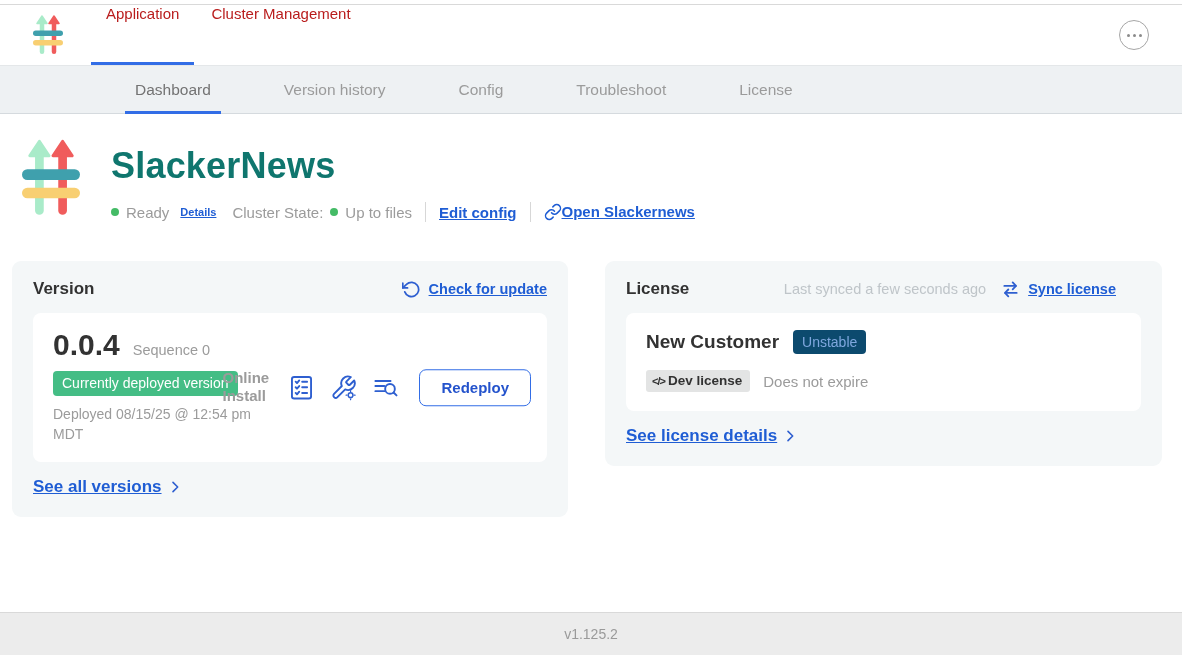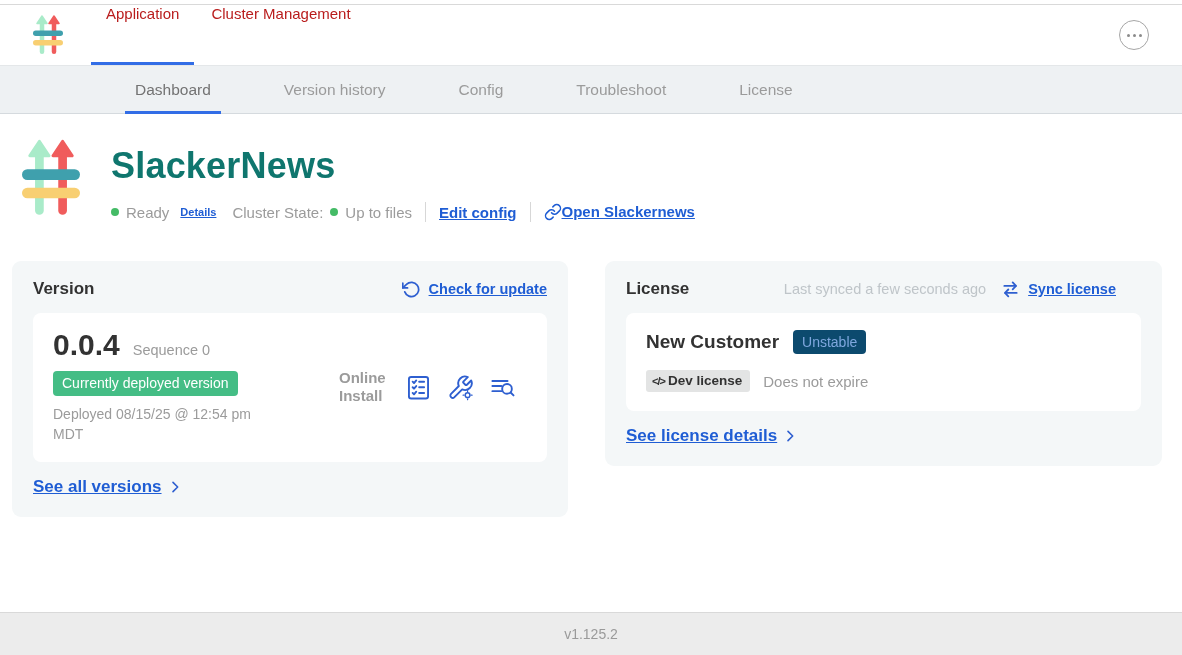--- a/index.html
+++ b/index.html
@@ -226,20 +226,21 @@
           </span>
           <span class="icon-btn">
             <svg width="27" height="27" viewBox="0 0 24 24" fill="none" stroke="#2e5fd0" stroke-width="1.7" stroke-linecap="round" stroke-linejoin="round">
                 <line x1="3" y1="6" x2="16.5" y2="6"></line>
                 <line x1="3" y1="10.5" x2="11" y2="10.5"></line>
                 <line x1="3" y1="15" x2="11" y2="15"></line>
                 <circle cx="16" cy="13" r="4.3"></circle>
                 <line x1="19.2" y1="16.2" x2="21.8" y2="18.8"></line>
               </svg>
           </span>
+          <button class="redeploy-btn">Redeploy</button>
         </div>
       </div>
 
       <div class="card-foot-link">
         <span class="link">See all versions</span>
         <svg width="16" height="16" viewBox="0 0 24 24" fill="none" stroke="#2e5fd0" stroke-width="2.4" stroke-linecap="round" stroke-linejoin="round">
             <polyline points="9 5 16 12 9 19"></polyline>
           </svg>
       </div>
     </div>

